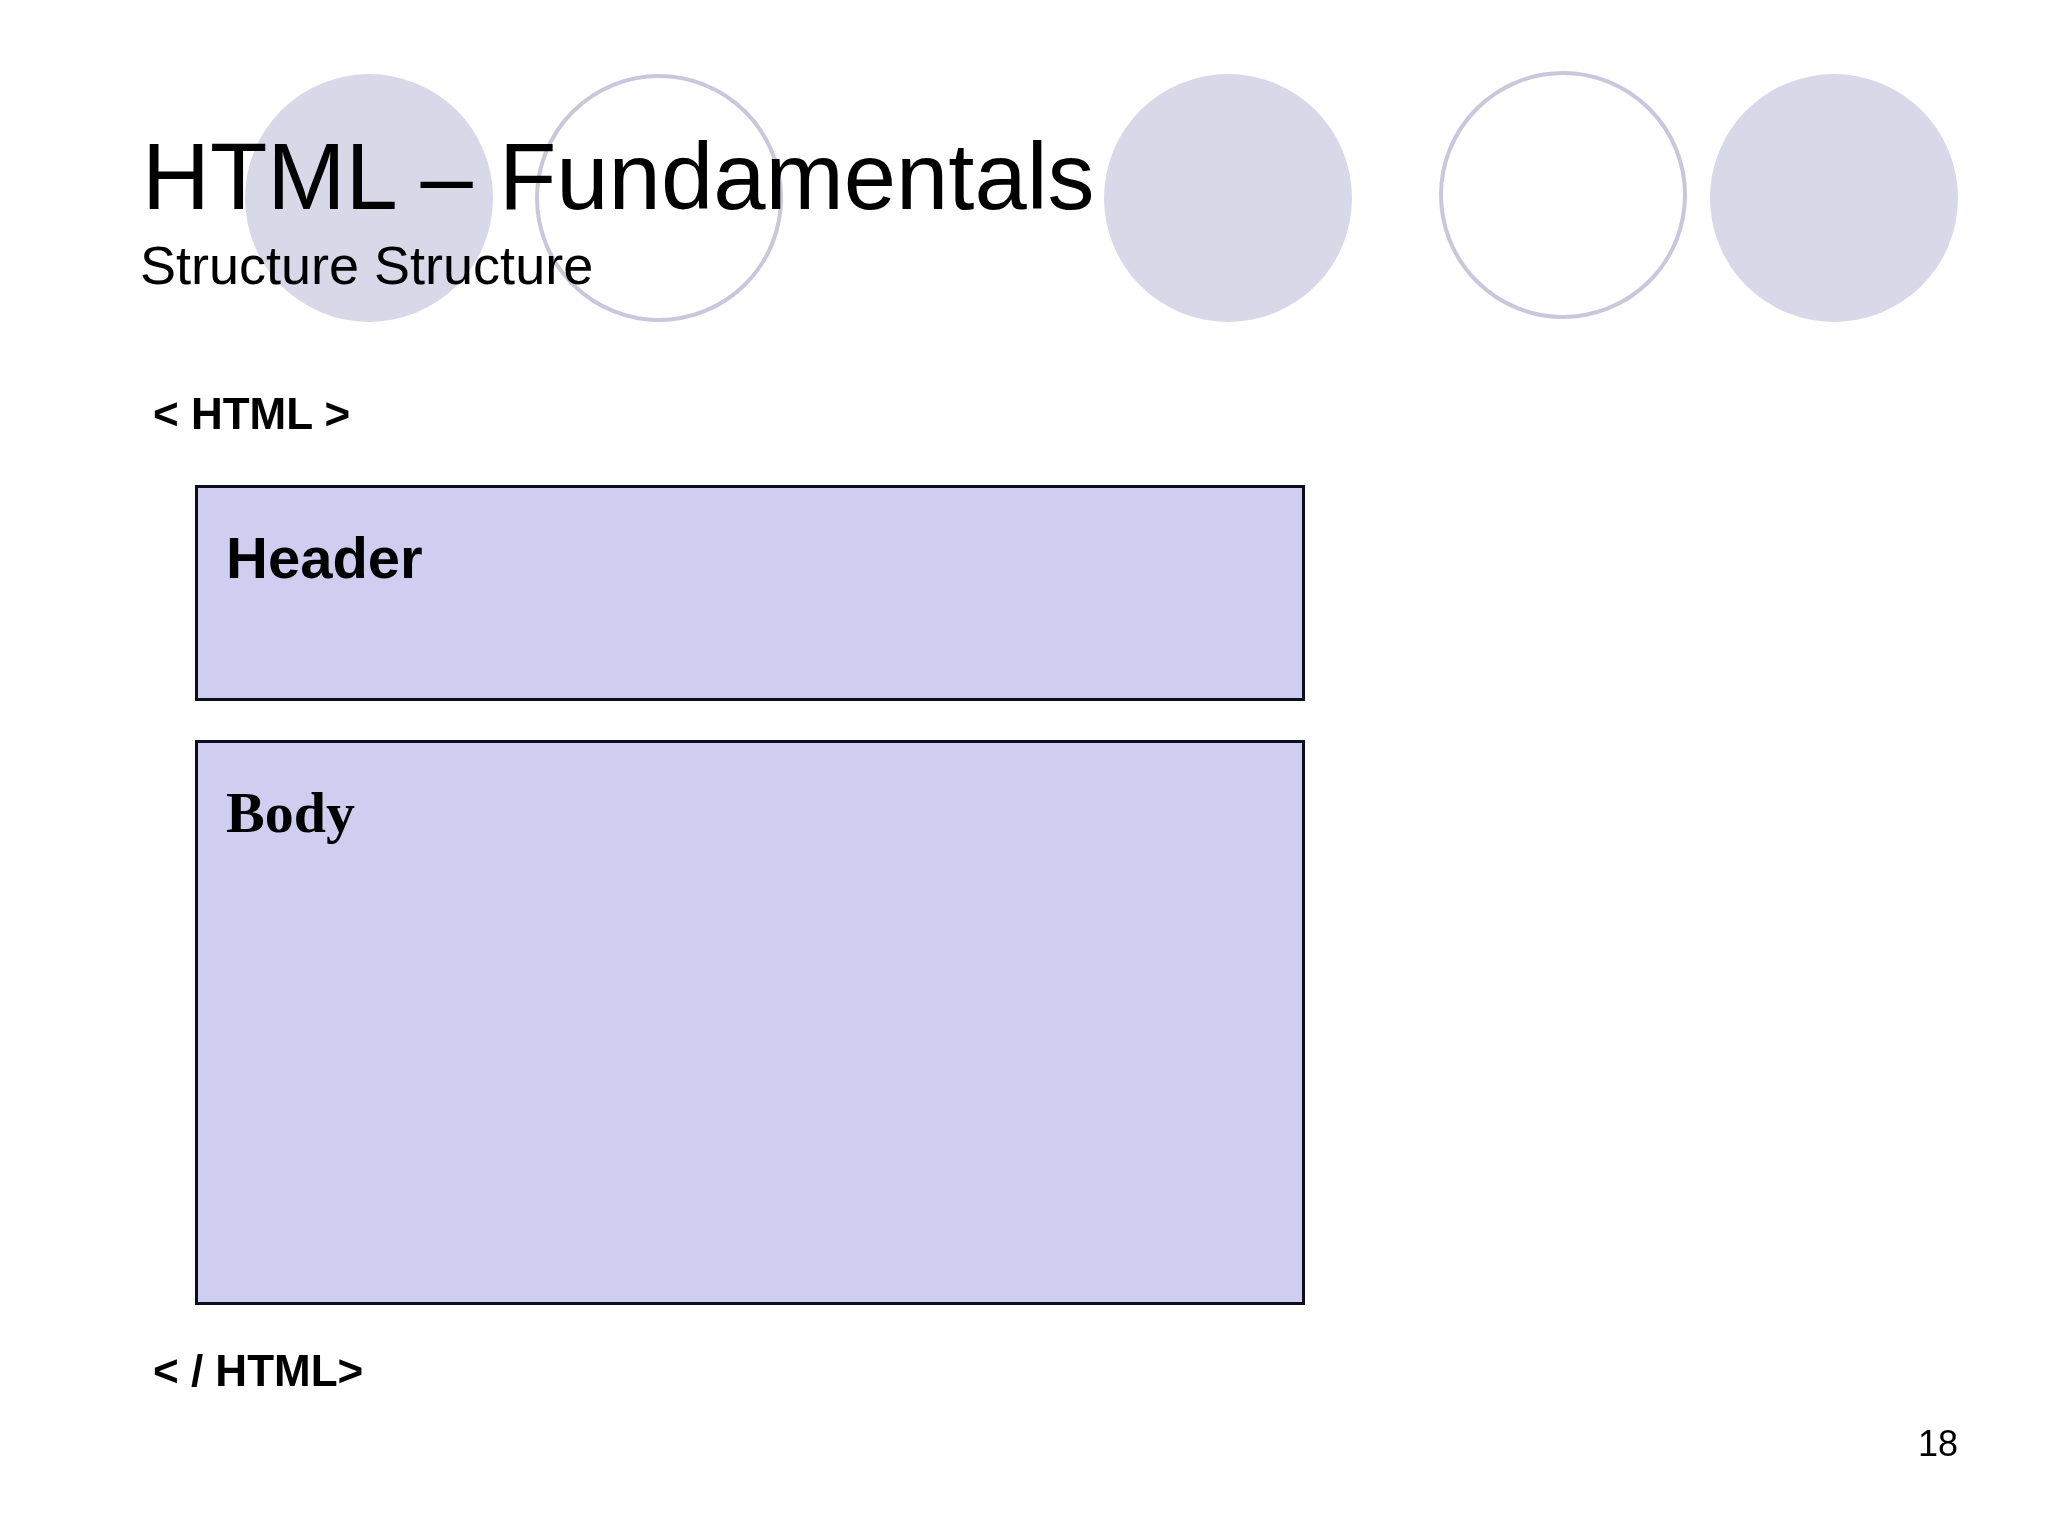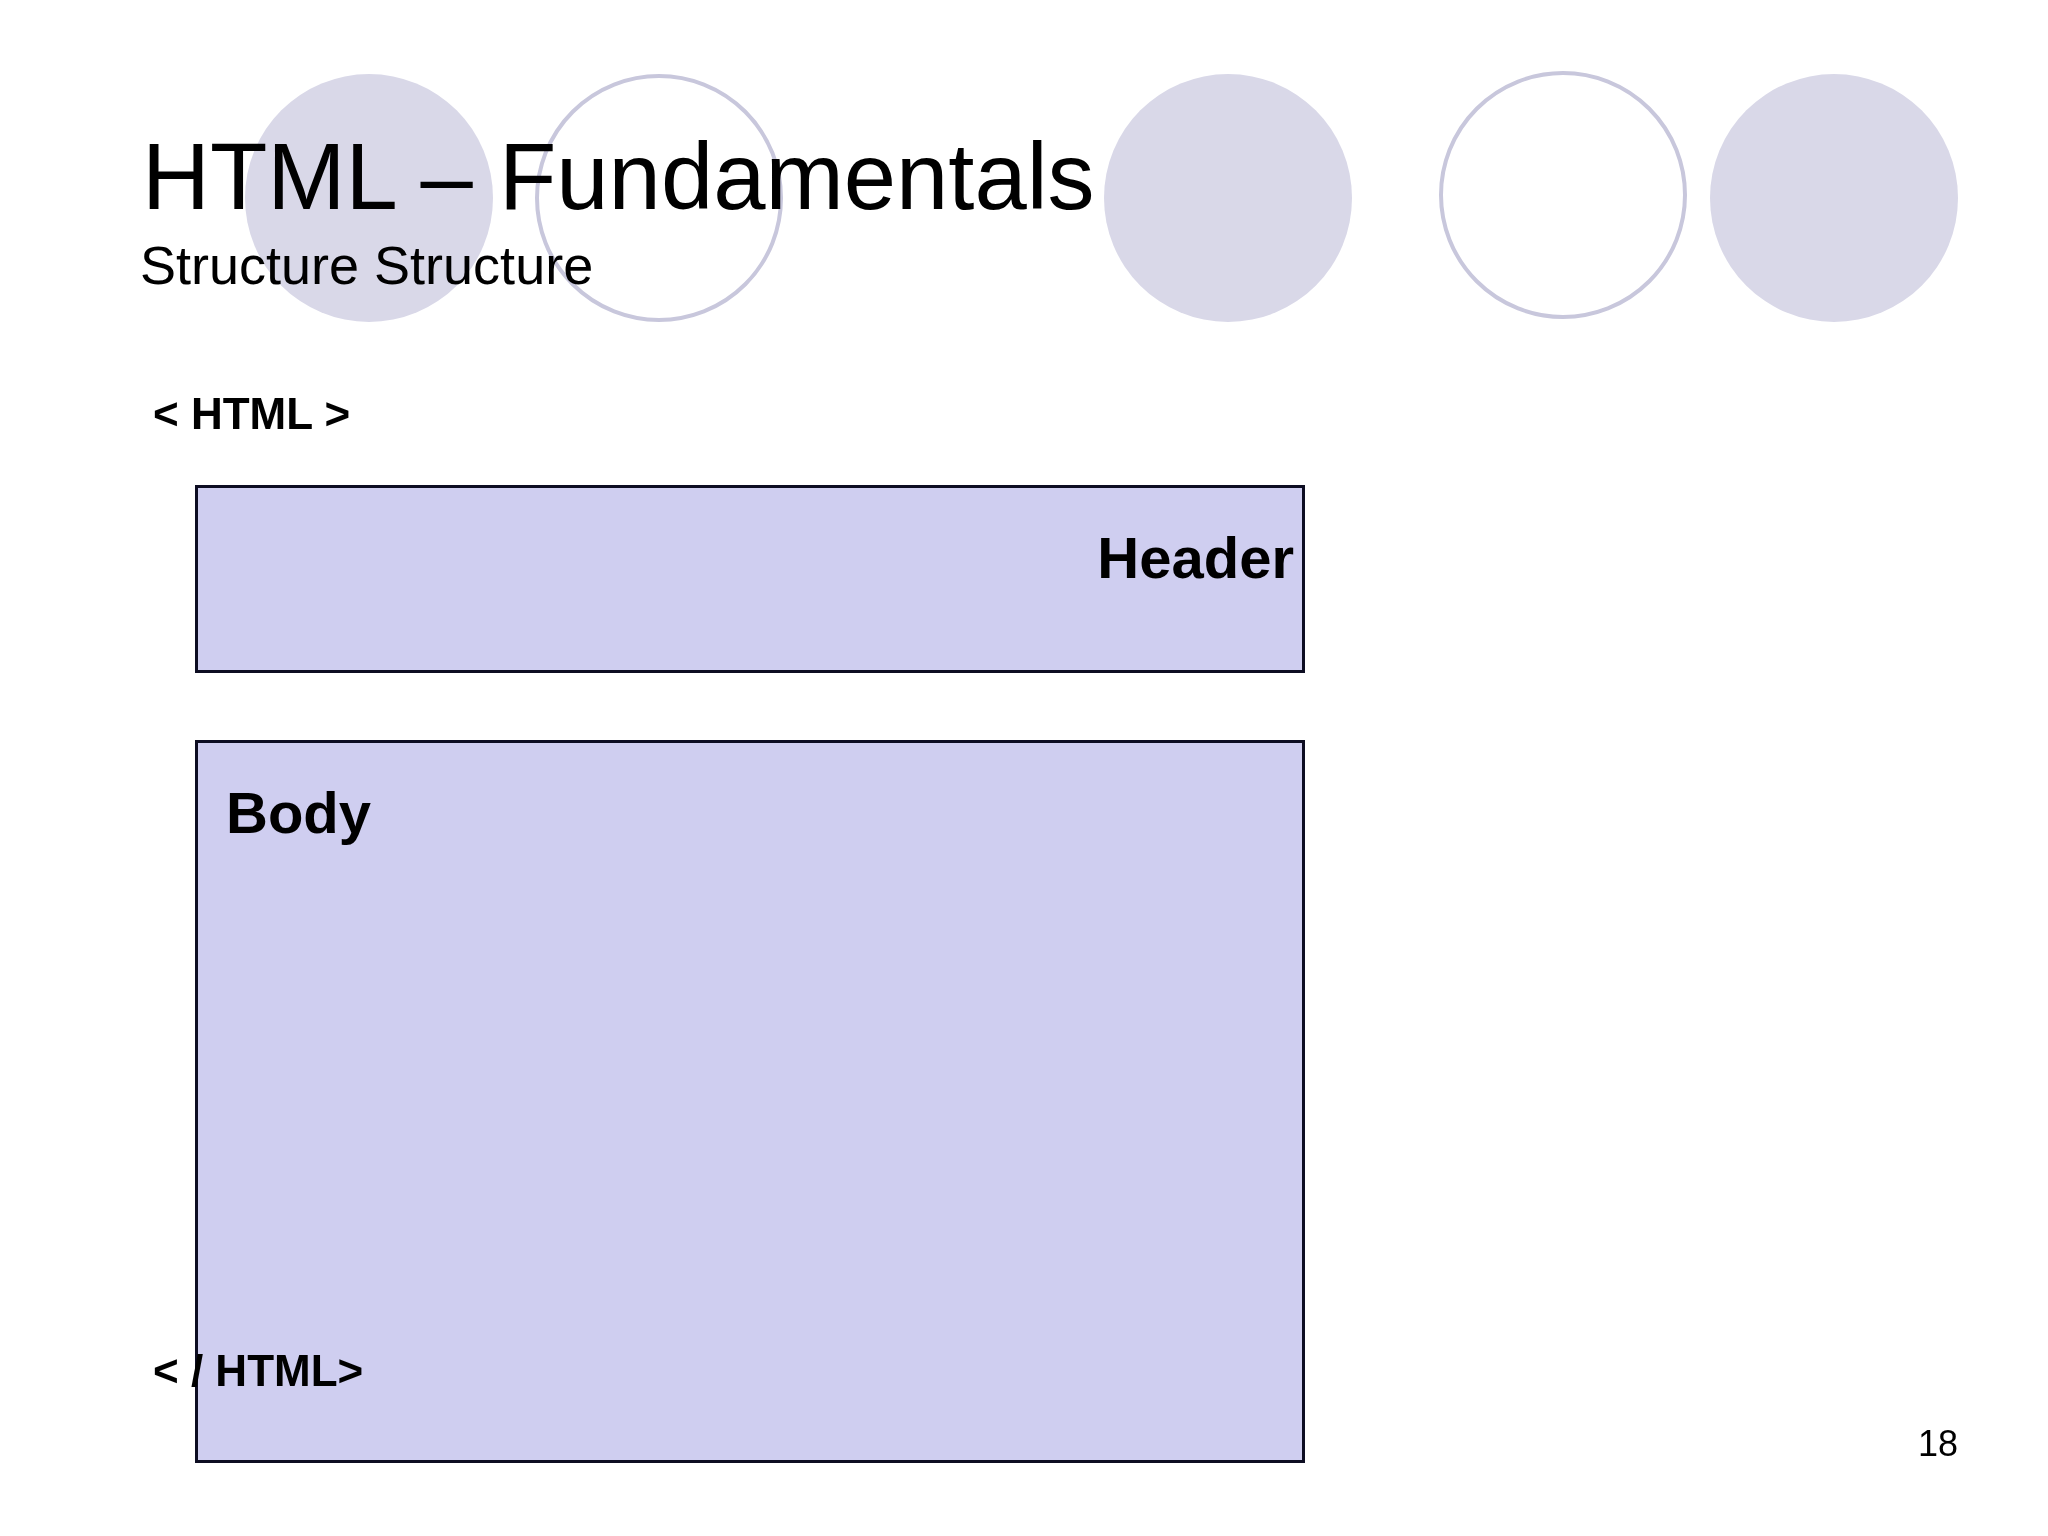--- a/index.html
+++ b/index.html
@@ -72,22 +72,22 @@
   .tag.open { top: 376px; }
   .tag.close { top: 1333px; }
 
   .struct-box {
     position: absolute;
     left: 187px;
     width: 1110px;
     background: var(--box-fill);
     border: 3px solid var(--box-border);
   }
-  .struct-box.header { top: 477px; height: 188px; text-align: right; }
-  .struct-box.body-b { top: 732px; height: 723px; }
+  .struct-box.header { top: 477px; height: 216px; }
+  .struct-box.body-b { top: 732px; height: 565px; font-family: Liberation Serif, serif; }
   .struct-box .label {
     display: block;
     padding: 33px 0 0 20px;
     font-size: 58px;
     font-weight: 700;
     line-height: 1;
   }
   .page-number {
     position: absolute;
     left: 1890px;

